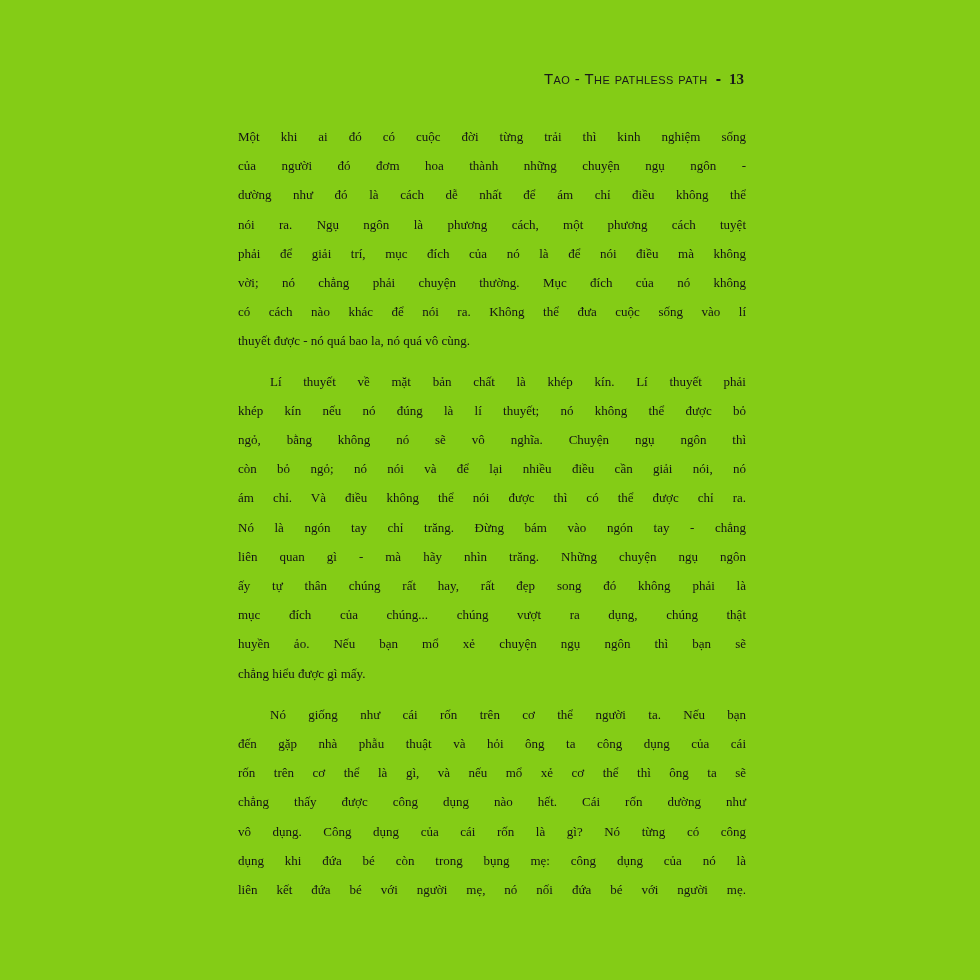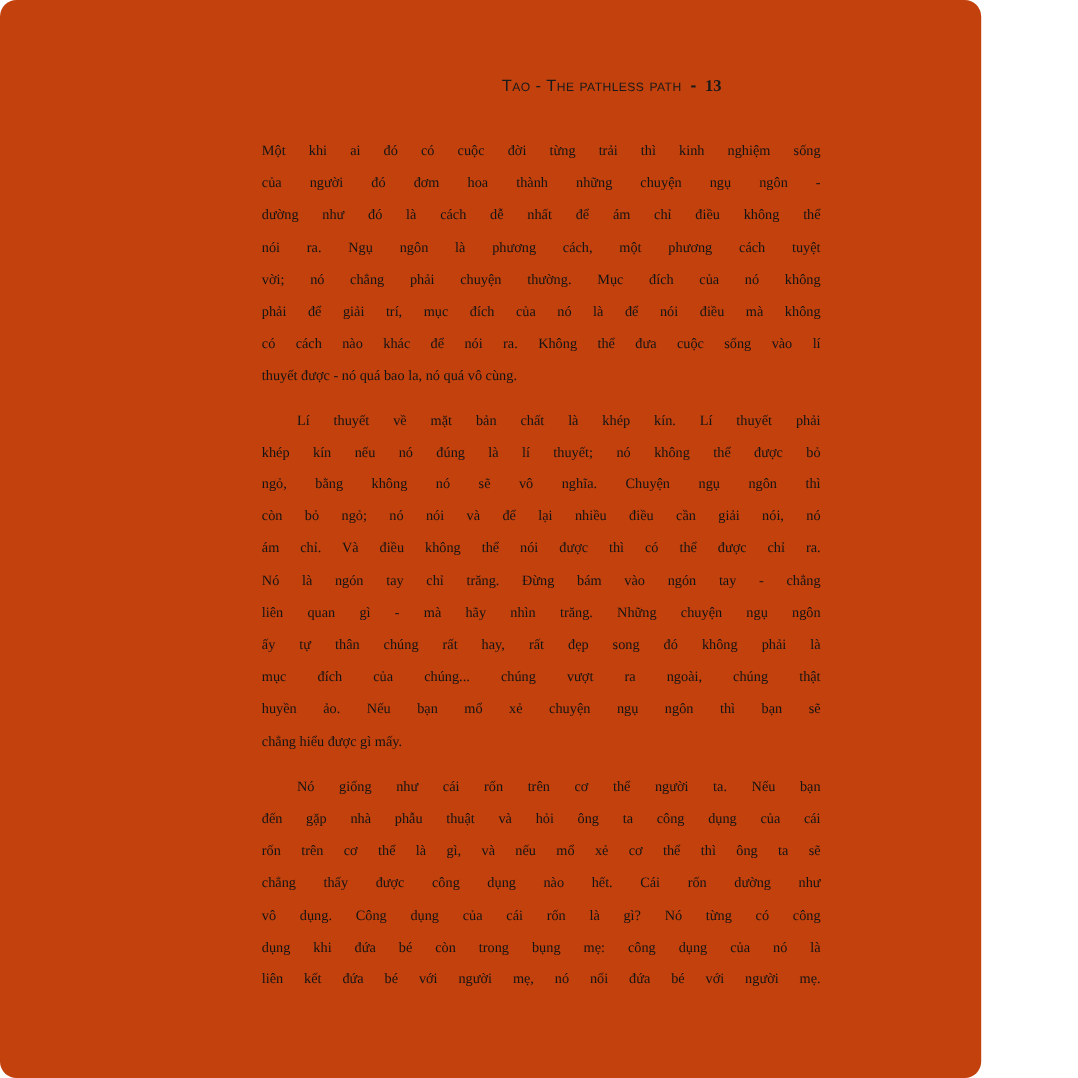--- a/index.html
+++ b/index.html
@@ -9,23 +9,22 @@
     }
     body {
       width: 980px;
       height: 980px;
       position: relative;
       overflow: hidden;
     }
     .page {
       position: absolute;
       left: 0; top: 0;
-      width: 892px; height: 980px;
-      background: #c2410c;
-      border-radius: 15px;
+      width: 980px; height: 980px;
+      background: #84cc16;
     }
     .running-head {
       position: absolute;
       top: 70px;
       right: 236px;
       font-family: "Liberation Sans", sans-serif;
       color: #1a1a1a;
       white-space: nowrap;
       display: flex;
       align-items: baseline;
@@ -90,36 +89,36 @@
     <span class="pageno">13</span>
   </div>
 
   <div class="body-text">
 
     <p class="para p1">
       <span class="line">Một khi ai đó có cuộc đời từng trải thì kinh nghiệm sống</span>
       <span class="line">của người đó đơm hoa thành những chuyện ngụ ngôn -</span>
       <span class="line">dường như đó là cách dễ nhất để ám chỉ điều không thể</span>
       <span class="line">nói ra. Ngụ ngôn là phương cách, một phương cách tuyệt</span>
+      <span class="line">phải để giải trí, mục đích của nó là để nói điều mà không</span>
       <span class="line">vời; nó chẳng phải chuyện thường. Mục đích của nó không</span>
-      <span class="line">phải để giải trí, mục đích của nó là để nói điều mà không</span>
       <span class="line">có cách nào khác để nói ra. Không thể đưa cuộc sống vào lí</span>
       <span class="line last">thuyết được - nó quá bao la, nó quá vô cùng.</span>
     </p>
 
     <p class="para indent p2">
       <span class="line">Lí thuyết về mặt bản chất là khép kín. Lí thuyết phải</span>
       <span class="line">khép kín nếu nó đúng là lí thuyết; nó không thể được bỏ</span>
       <span class="line">ngỏ, bằng không nó sẽ vô nghĩa. Chuyện ngụ ngôn thì</span>
       <span class="line">còn bỏ ngỏ; nó nói và để lại nhiều điều cần giải nói, nó</span>
       <span class="line">ám chỉ. Và điều không thể nói được thì có thể được chỉ ra.</span>
       <span class="line">Nó là ngón tay chỉ trăng. Đừng bám vào ngón tay - chẳng</span>
       <span class="line">liên quan gì - mà hãy nhìn trăng. Những chuyện ngụ ngôn</span>
       <span class="line">ấy tự thân chúng rất hay, rất đẹp song đó không phải là</span>
-      <span class="line">mục đích của chúng... chúng vượt ra ngoài, chúng thật</span>
+      <span class="line">mục đích của chúng... chúng vượt ra dụng, chúng thật</span>
       <span class="line">huyền ảo. Nếu bạn mổ xẻ chuyện ngụ ngôn thì bạn sẽ</span>
       <span class="line last">chẳng hiểu được gì mấy.</span>
     </p>
 
     <p class="para indent p3">
       <span class="line">Nó giống như cái rốn trên cơ thể người ta. Nếu bạn</span>
       <span class="line">đến gặp nhà phẫu thuật và hỏi ông ta công dụng của cái</span>
       <span class="line">rốn trên cơ thể là gì, và nếu mổ xẻ cơ thể thì ông ta sẽ</span>
       <span class="line">chẳng thấy được công dụng nào hết. Cái rốn dường như</span>
       <span class="line">vô dụng. Công dụng của cái rốn là gì? Nó từng có công</span>

